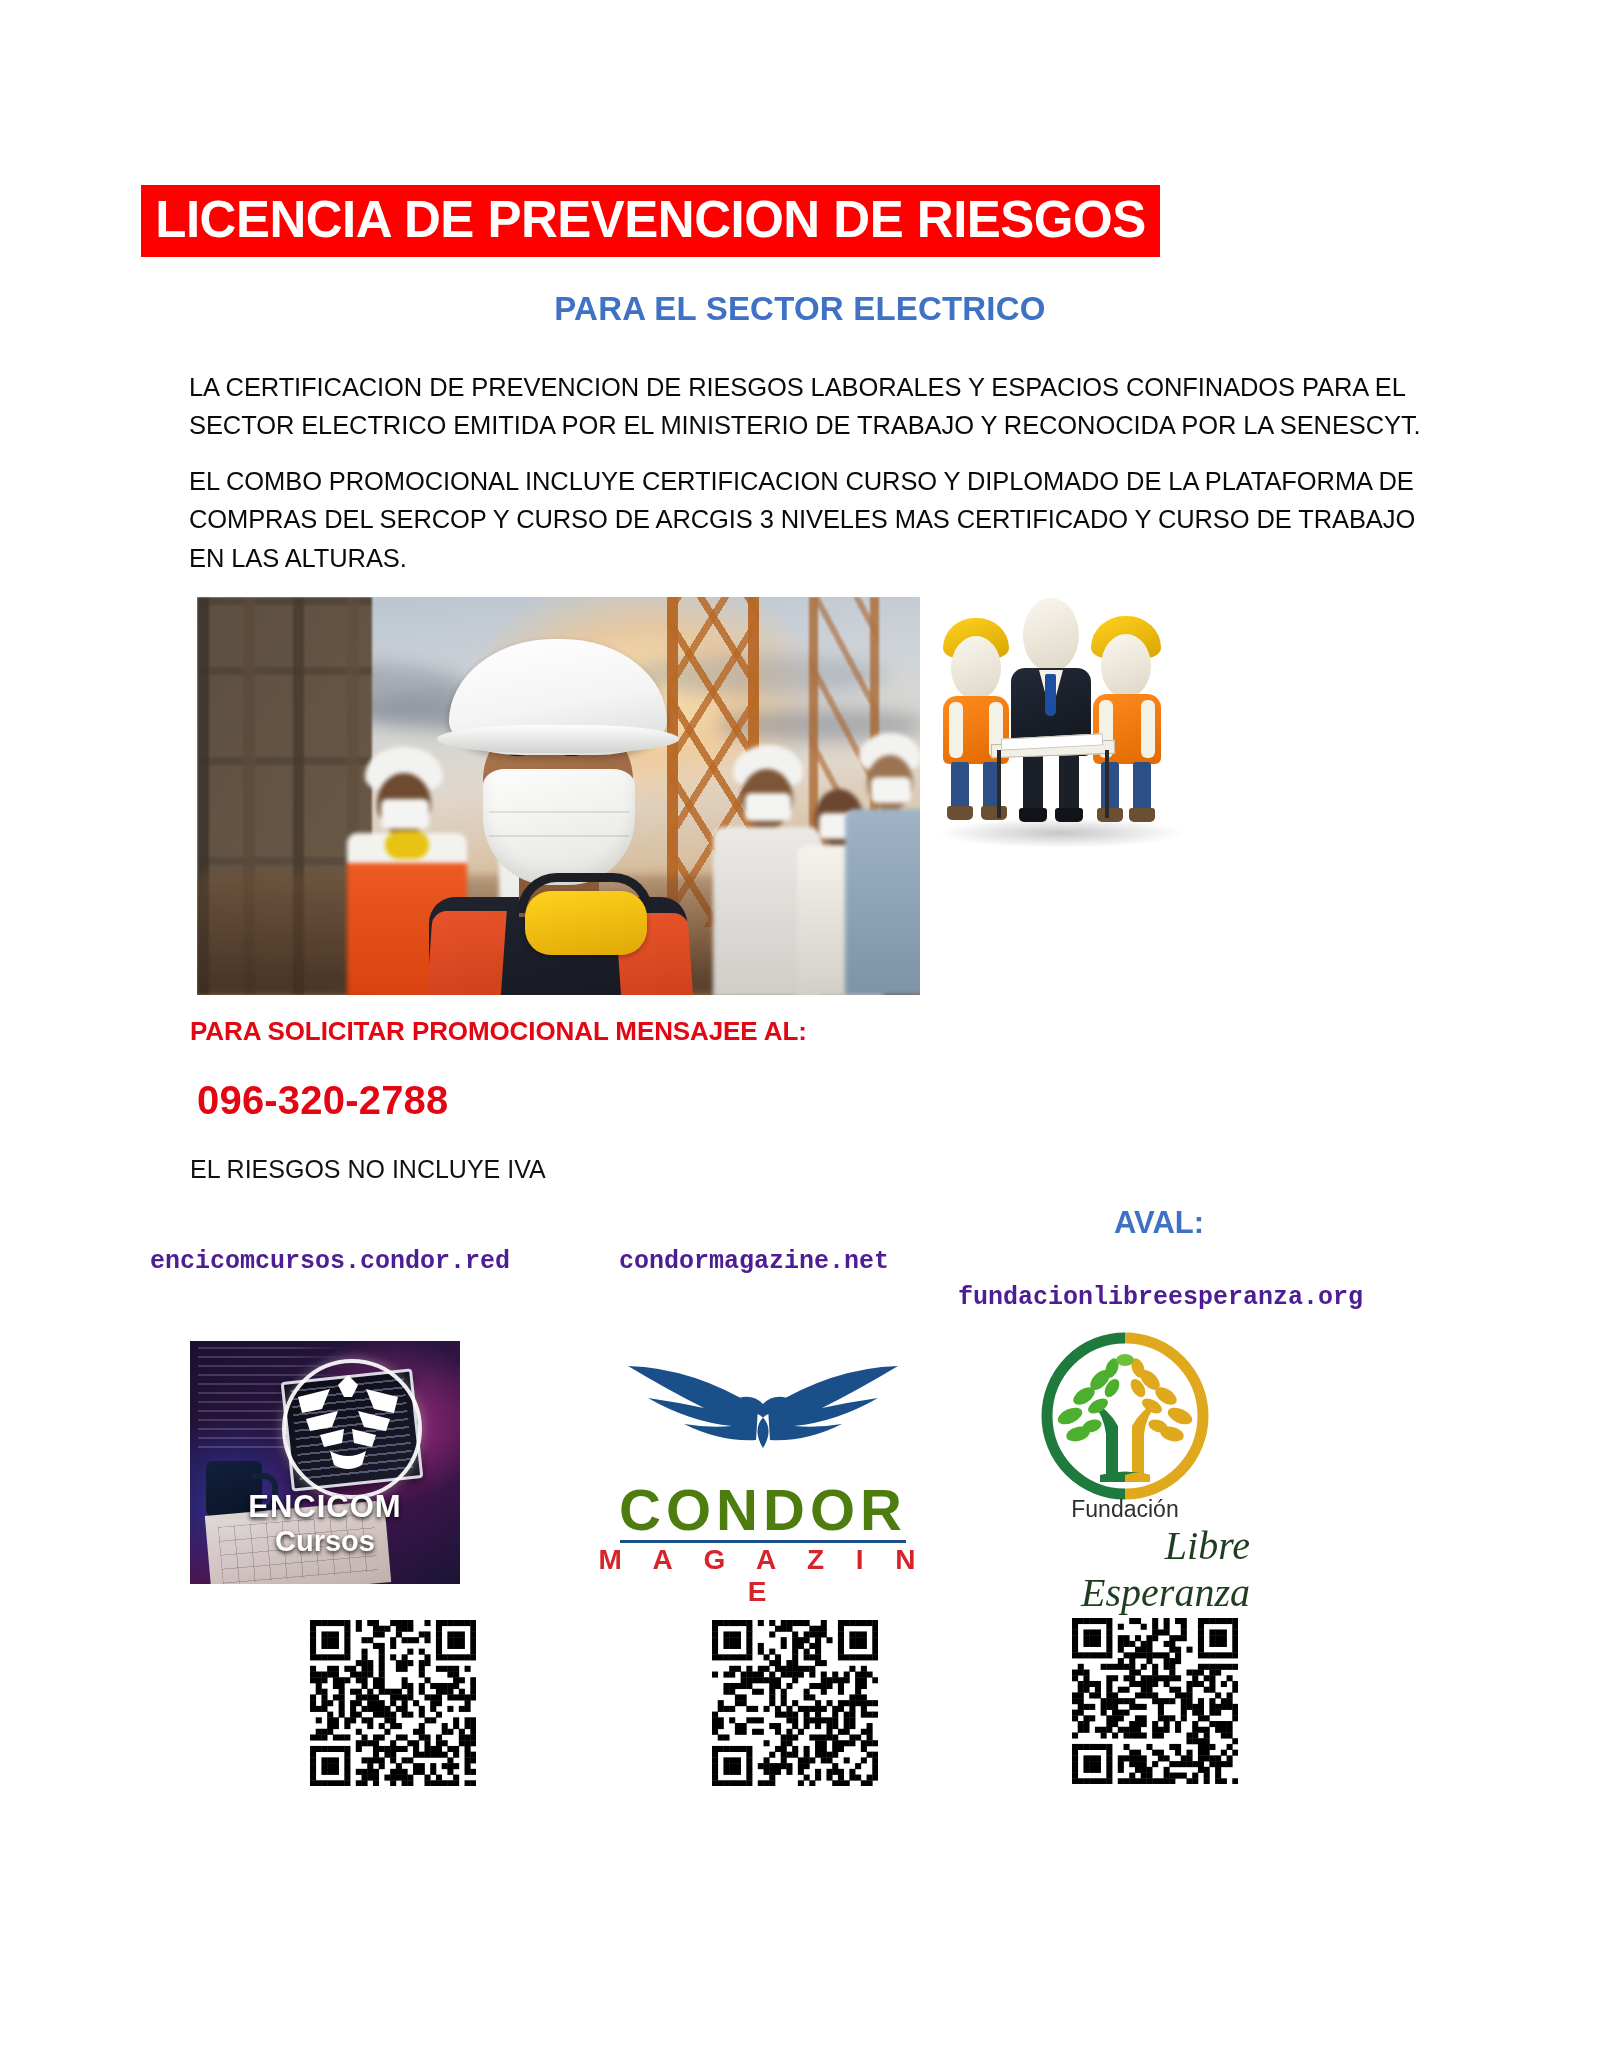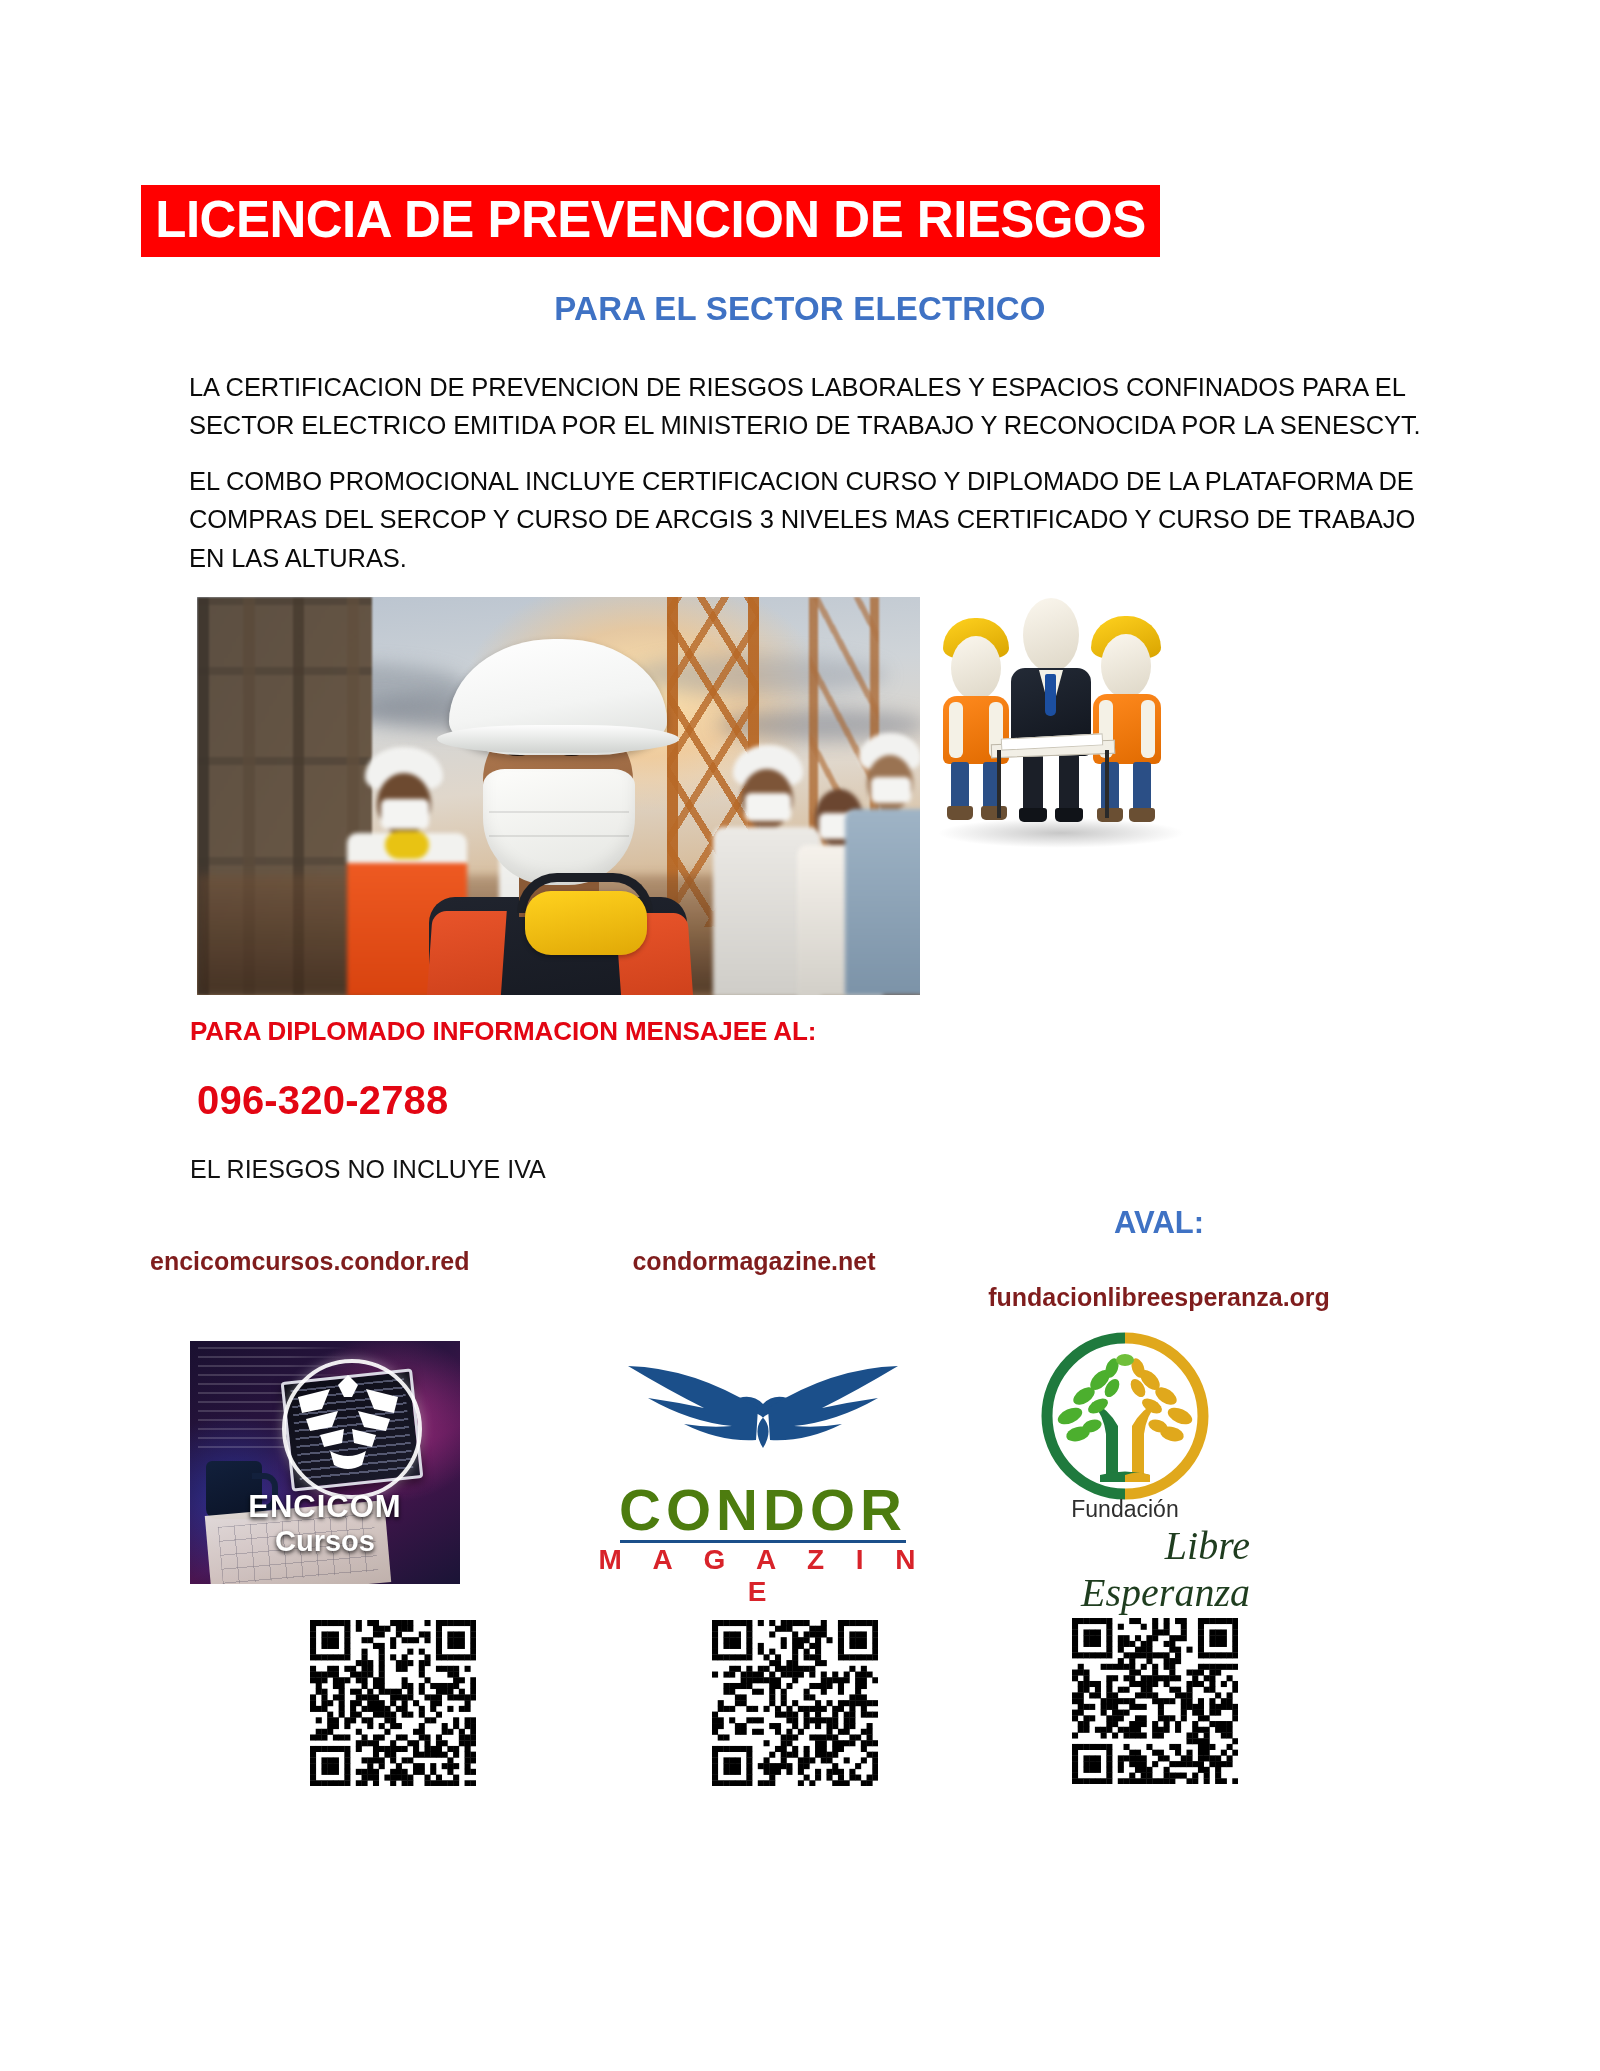--- a/index.html
+++ b/index.html
@@ -191,21 +191,21 @@
   .cols{position:absolute;left:0;top:1205px;width:1600px;height:620px;}
   .col{position:absolute;top:0;width:420px;text-align:center;}
   #col1{left:150px;} #col2{left:555px;} #col3{left:940px;}
   .col-title{
     color:#3F72C4;font-weight:bold;font-size:31px;white-space:nowrap;
   }
   #col1 .col-title{text-align:left;padding-left:38px;}
   #col2 .col-title{text-align:center;padding-right:20px;}
   #col3 .col-title{text-align:center;padding-left:18px;}
   .col-url{
-    margin-top:42px;color:#7f1d1d;font-weight:bold;font-size:25px;white-space:nowrap;
+    margin-top:42px;color:#4c1d95;font-weight:bold;font-size:25px;white-space:nowrap;font-family:Liberation Mono, monospace;
   }
   #col1 .col-url{text-align:left;padding-left:0px;}
   #col2 .col-url{text-align:center;padding-right:22px;}
   #col3 .col-url{text-align:center;padding-left:18px;}
 
   
   .encicom{
     position:absolute;left:190px;top:1341px;width:270px;height:243px;
     background:
       radial-gradient(ellipse 140px 120px at 74% 32%, rgba(226,64,160,.55), rgba(226,64,160,0) 70%),
@@ -406,21 +406,21 @@
     </div>
 
     <div>
       <div class="table-top" style="left:66px;top:152px;width:122px;height:12px;transform:rotate(-2deg);"></div>
       <div class="table-leg" style="left:72px;top:160px;height:68px;"></div>
       <div class="table-leg" style="left:180px;top:160px;height:68px;"></div>
       <div style="position:absolute;left:76px;top:146px;width:100px;height:10px;background:#ffffff;border:1px solid #c9c4b6;transform:rotate(-3deg);"></div>
     </div>
   </div>
 
-  <div class="contact-head">PARA DIPLOMADO INFORMACION MENSAJEE AL:</div>
+  <div class="contact-head">PARA SOLICITAR PROMOCIONAL MENSAJEE AL:</div>
   <div class="phone">096-320-2788</div>
   <div class="noiva">EL RIESGOS NO INCLUYE IVA</div>
 
   <div class="cols">
     <div class="col" id="col1">
       <div class="col-url">encicomcursos.condor.red</div>
     </div>
     <div class="col" id="col2">
       <div class="col-url">condormagazine.net</div>
     </div>

